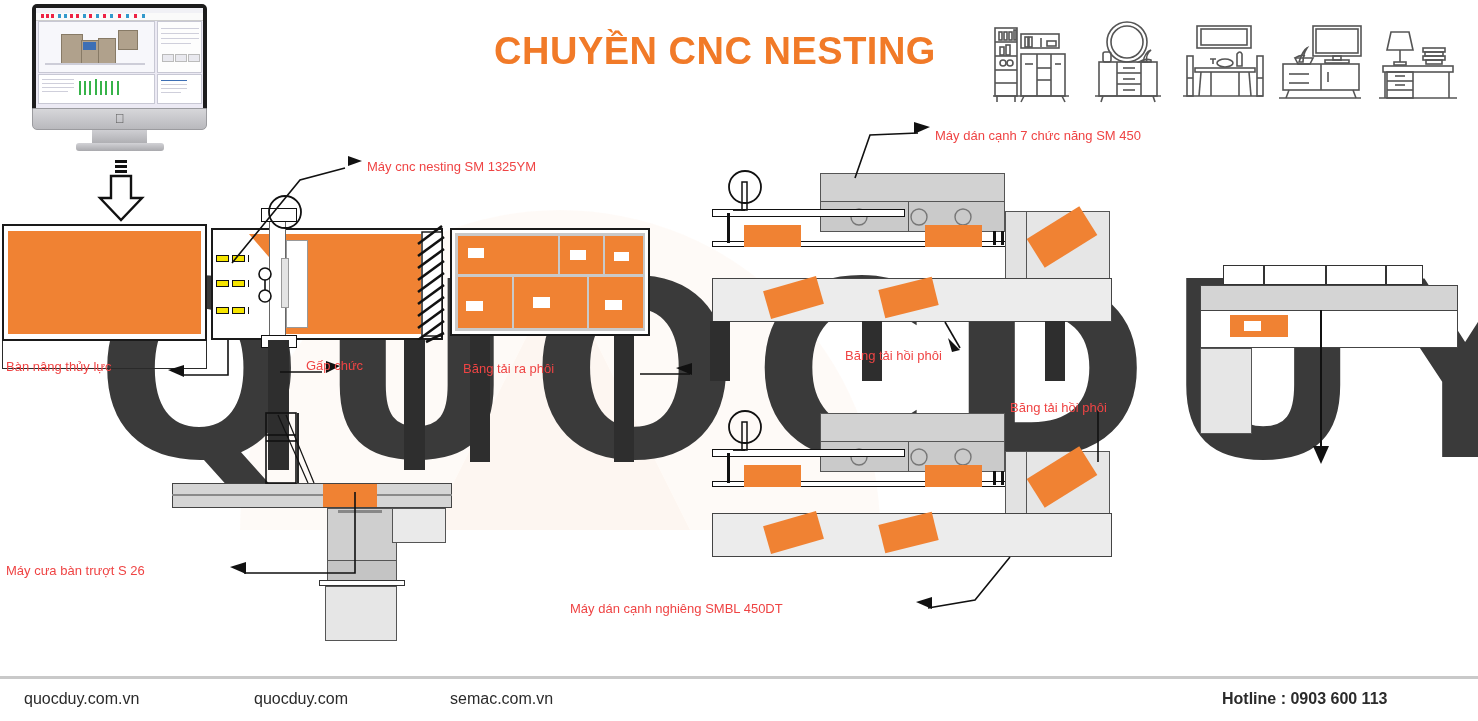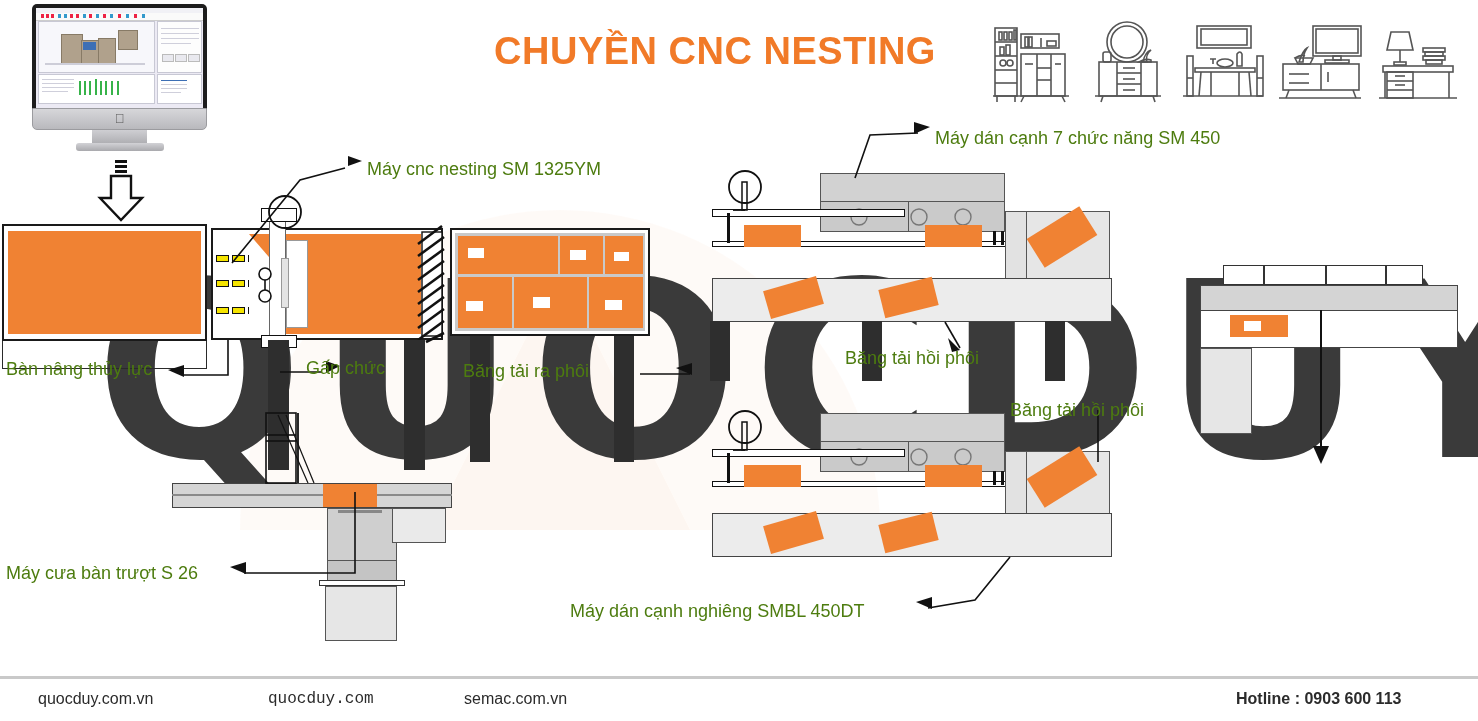--- a/index.html
+++ b/index.html
@@ -19,25 +19,25 @@
   #watermark{
     left:95px;top:258px;width:1300px;height:230px;
     font-size:245px;font-weight:bold;color:#3a3a3a;
     letter-spacing:14px;line-height:230px;
     font-family:"DejaVu Sans",sans-serif;
     white-space:nowrap;pointer-events:none;
   }
   #wm-bg{left:180px;top:230px;width:760px;height:300px;pointer-events:none;opacity:.35;}
 
   
-  .lbl{color:#4d7c0f;font-size:18px;white-space:nowrap;font-family:"Liberation Sans",sans-serif;}
+  .lbl{color:#ef4444;font-size:13px;white-space:nowrap;font-family:"Liberation Sans",sans-serif;}
 
   
   #footerline{left:0;top:676px;width:1478px;height:3px;background:#c9c9c9;}
-  .foot{top:690px;font-size:16px;color:#2b2b2b;white-space:nowrap;margin-left:14px;}
+  .foot{top:690px;font-size:16px;color:#2b2b2b;white-space:nowrap;}
   #foot-hot{font-weight:bold;}
 
   
   #monitor{left:14px;top:2px;width:205px;height:150px;}
   .mon-bezel{left:18px;top:2px;width:175px;height:112px;background:#1d1d1d;border-radius:5px;}
   .mon-screen{left:22px;top:6px;width:167px;height:100px;background:#eceaf4;overflow:hidden;}
   .mon-chin{left:18px;top:106px;width:175px;height:22px;
      background:linear-gradient(#d7d7da,#b9b9bd);border-radius:0 0 5px 5px;border:1px solid #9b9b9f;box-sizing:border-box;}
   .mon-apple{left:100px;top:111px;width:11px;height:12px;color:#555;font-size:13px;line-height:12px;text-align:center;}
   .mon-neck{left:78px;top:128px;width:55px;height:14px;background:linear-gradient(#cfcfd3,#adadb1);}
@@ -479,17 +479,17 @@
   <div class="abs lbl" style="left:306px;top:358px;">Gấp chức</div>
   <div class="abs lbl" style="left:463px;top:361px;">Băng tải ra phôi</div>
   <div class="abs lbl" style="left:935px;top:128px;">Máy dán cạnh 7 chức năng SM 450</div>
   <div class="abs lbl" style="left:845px;top:348px;">Băng tải hồi phôi</div>
   <div class="abs lbl" style="left:1010px;top:400px;">Băng tải hồi phôi</div>
   <div class="abs lbl" style="left:6px;top:563px;">Máy cưa bàn trượt S 26</div>
   <div class="abs lbl" style="left:570px;top:601px;">Máy dán cạnh nghiêng SMBL 450DT</div>
 
   <div class="abs" id="footerline"></div>
   <div class="abs foot" style="left:24px;">quocduy.com.vn</div>
-  <div class="abs foot" style="left:254px;font-family:Liberation Mono, monospace;">quocduy.com</div>
+  <div class="abs foot" style="left:254px;">quocduy.com</div>
   <div class="abs foot" style="left:450px;">semac.com.vn</div>
   <div class="abs foot" id="foot-hot" style="left:1222px;">Hotline : 0903 600 113</div>
 
 </div>
 
 </body></html>

